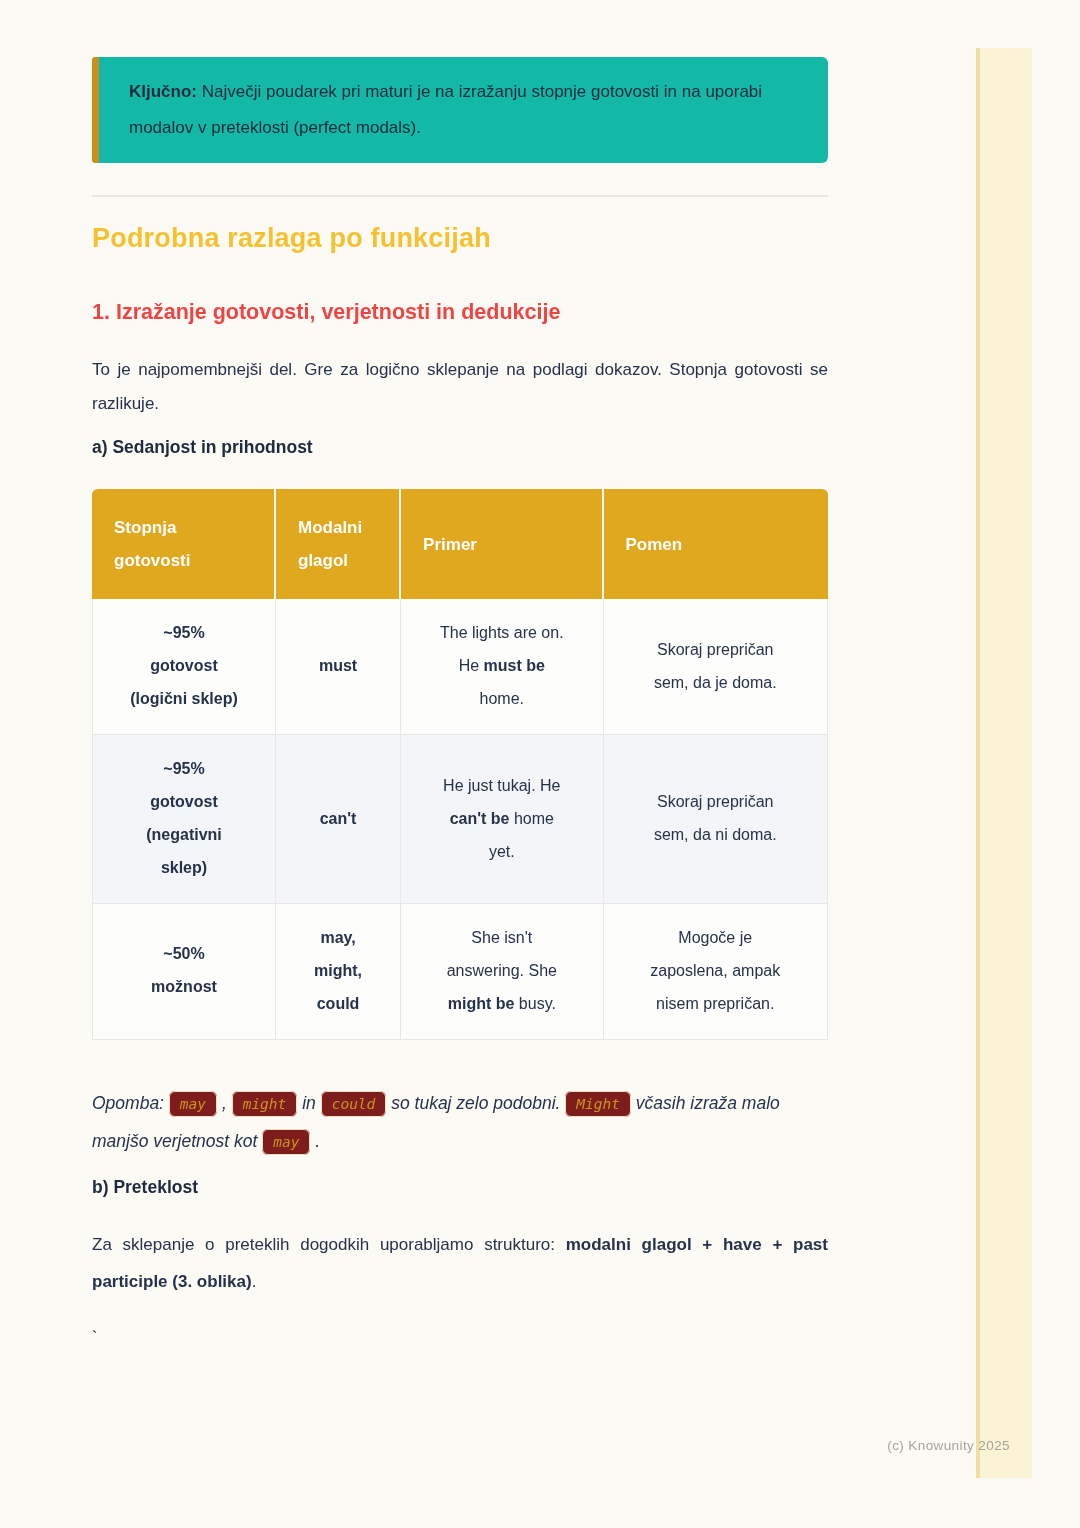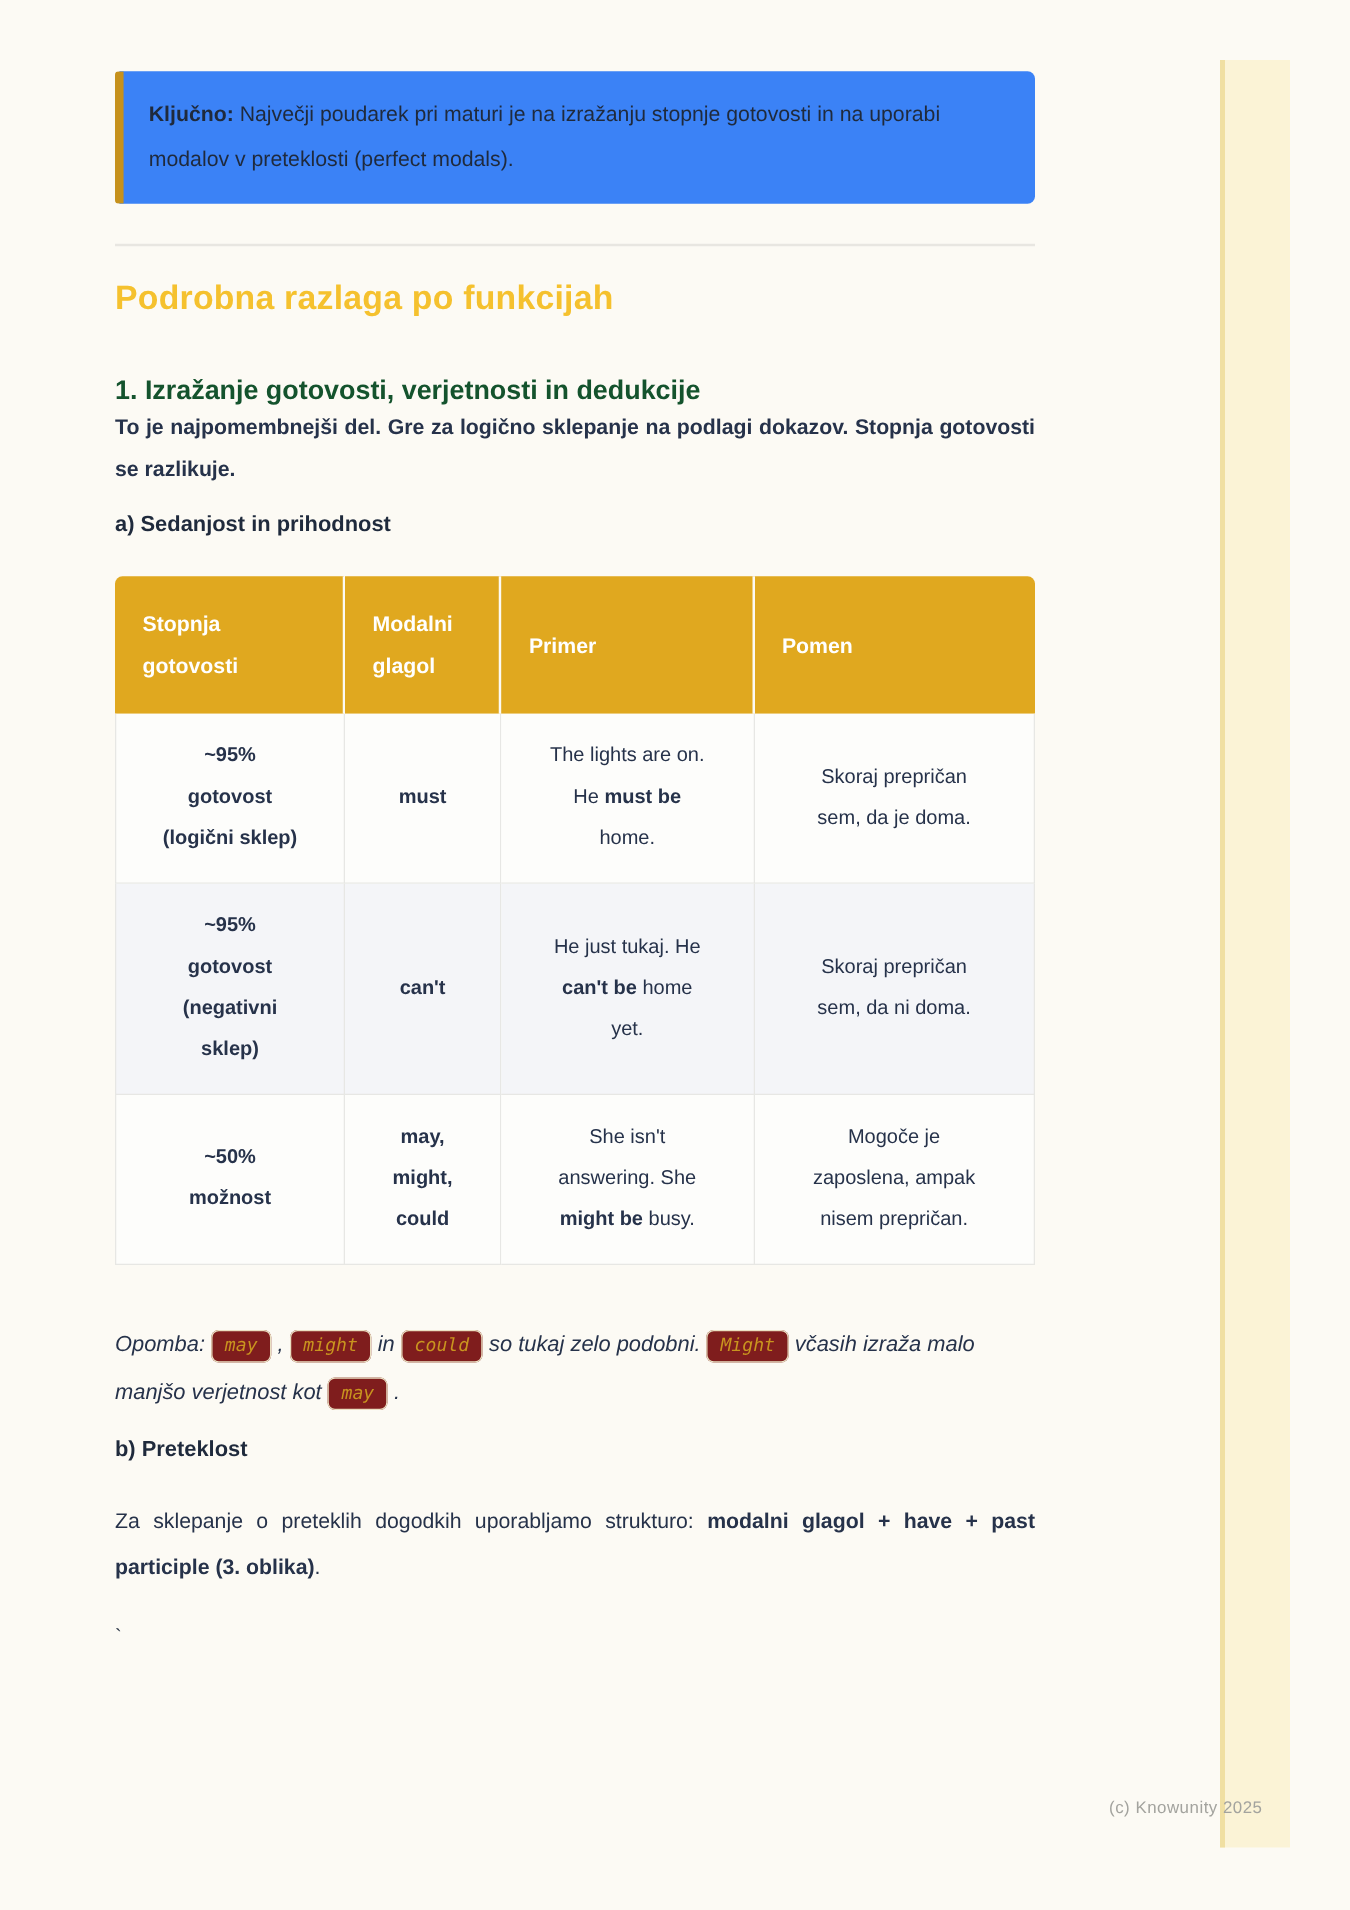--- a/index.html
+++ b/index.html
@@ -12,24 +12,24 @@
     overflow:hidden;
   }
   .content {
     position:absolute;
     left:92px; top:0;
     width:736px;
   }
   
   .callout {
     margin-top:57px;
-    background:#3b82f6;
+    background:#14b8a6;
     border-left:7px solid #C6911C;
     border-radius:3px 6px 6px 3px;
-    padding:17px 26px 17px 20px;
+    padding:17px 26px 17px 30px;
     font-size:17px;
     line-height:2.12;
     color:#1F2A3C;
   }
   .callout .b { font-weight:700; }
   .divider {
     margin-top:32px;
     border:none;
     border-top:2px solid #E8E6E1;
   }
@@ -37,28 +37,28 @@
     margin-top:26px;
     font-size:27px;
     font-weight:800;
     color:#F5C12E;
     letter-spacing:0.2px;
   }
   h3.subsection {
     margin-top:46px;
     font-size:21.5px;
     font-weight:700;
-    color:#14532d;
+    color:#ef4444;
   }
   p.intro {
+    margin-top:28px;
     font-size:17px;
     line-height:2.0;
     text-align:justify;
     color:#26324A;
-    font-weight:bold;
   }
   h4.part {
     margin-top:16px;
     font-size:17.5px;
     font-weight:700;
     color:#1F2A3C;
   }
   
   table.modal-table {
     margin-top:31px;

